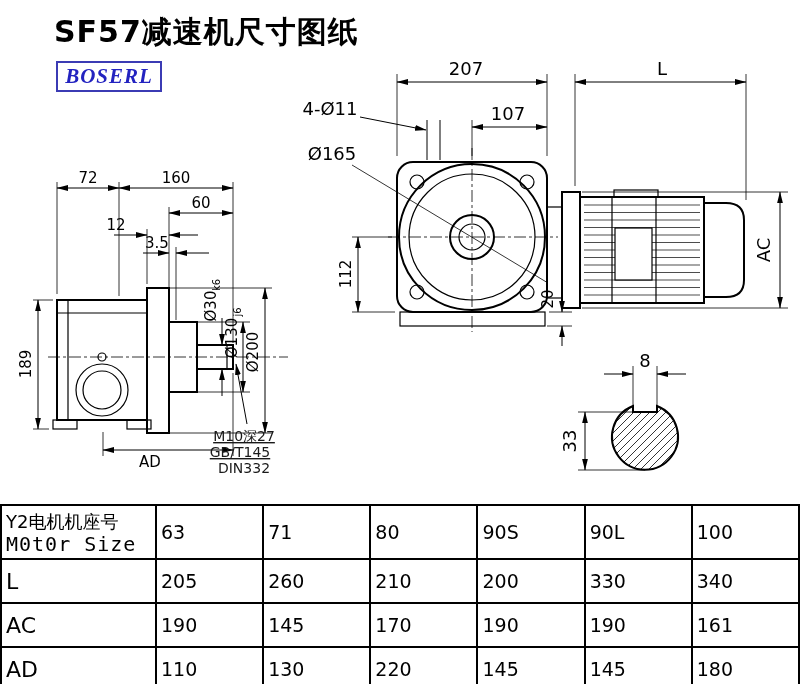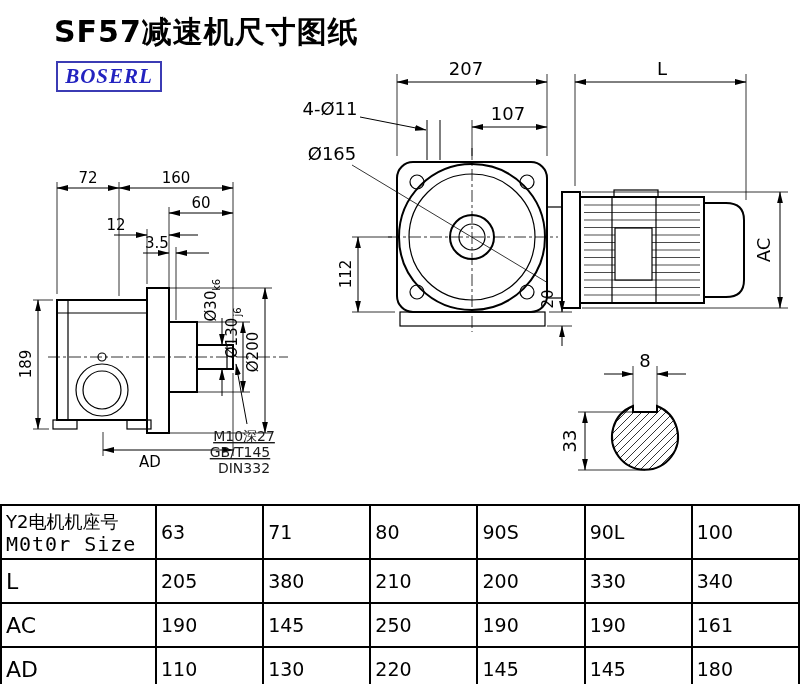--- a/index.html
+++ b/index.html
@@ -298,31 +298,31 @@
     <td>63</td>
     <td>71</td>
     <td>80</td>
     <td>90S</td>
     <td>90L</td>
     <td>100</td>
   </tr>
   <tr style="height:44px">
     <th class="rowlbl">L</th>
     <td>205</td>
-    <td>380</td>
+    <td>260</td>
     <td>210</td>
     <td>200</td>
     <td>330</td>
     <td>340</td>
   </tr>
   <tr style="height:44px">
     <th class="rowlbl">AC</th>
     <td>190</td>
     <td>145</td>
-    <td>250</td>
+    <td>170</td>
     <td>190</td>
     <td>190</td>
     <td>161</td>
   </tr>
   <tr style="height:44px">
     <th class="rowlbl">AD</th>
     <td>110</td>
     <td>130</td>
     <td>220</td>
     <td>145</td>

